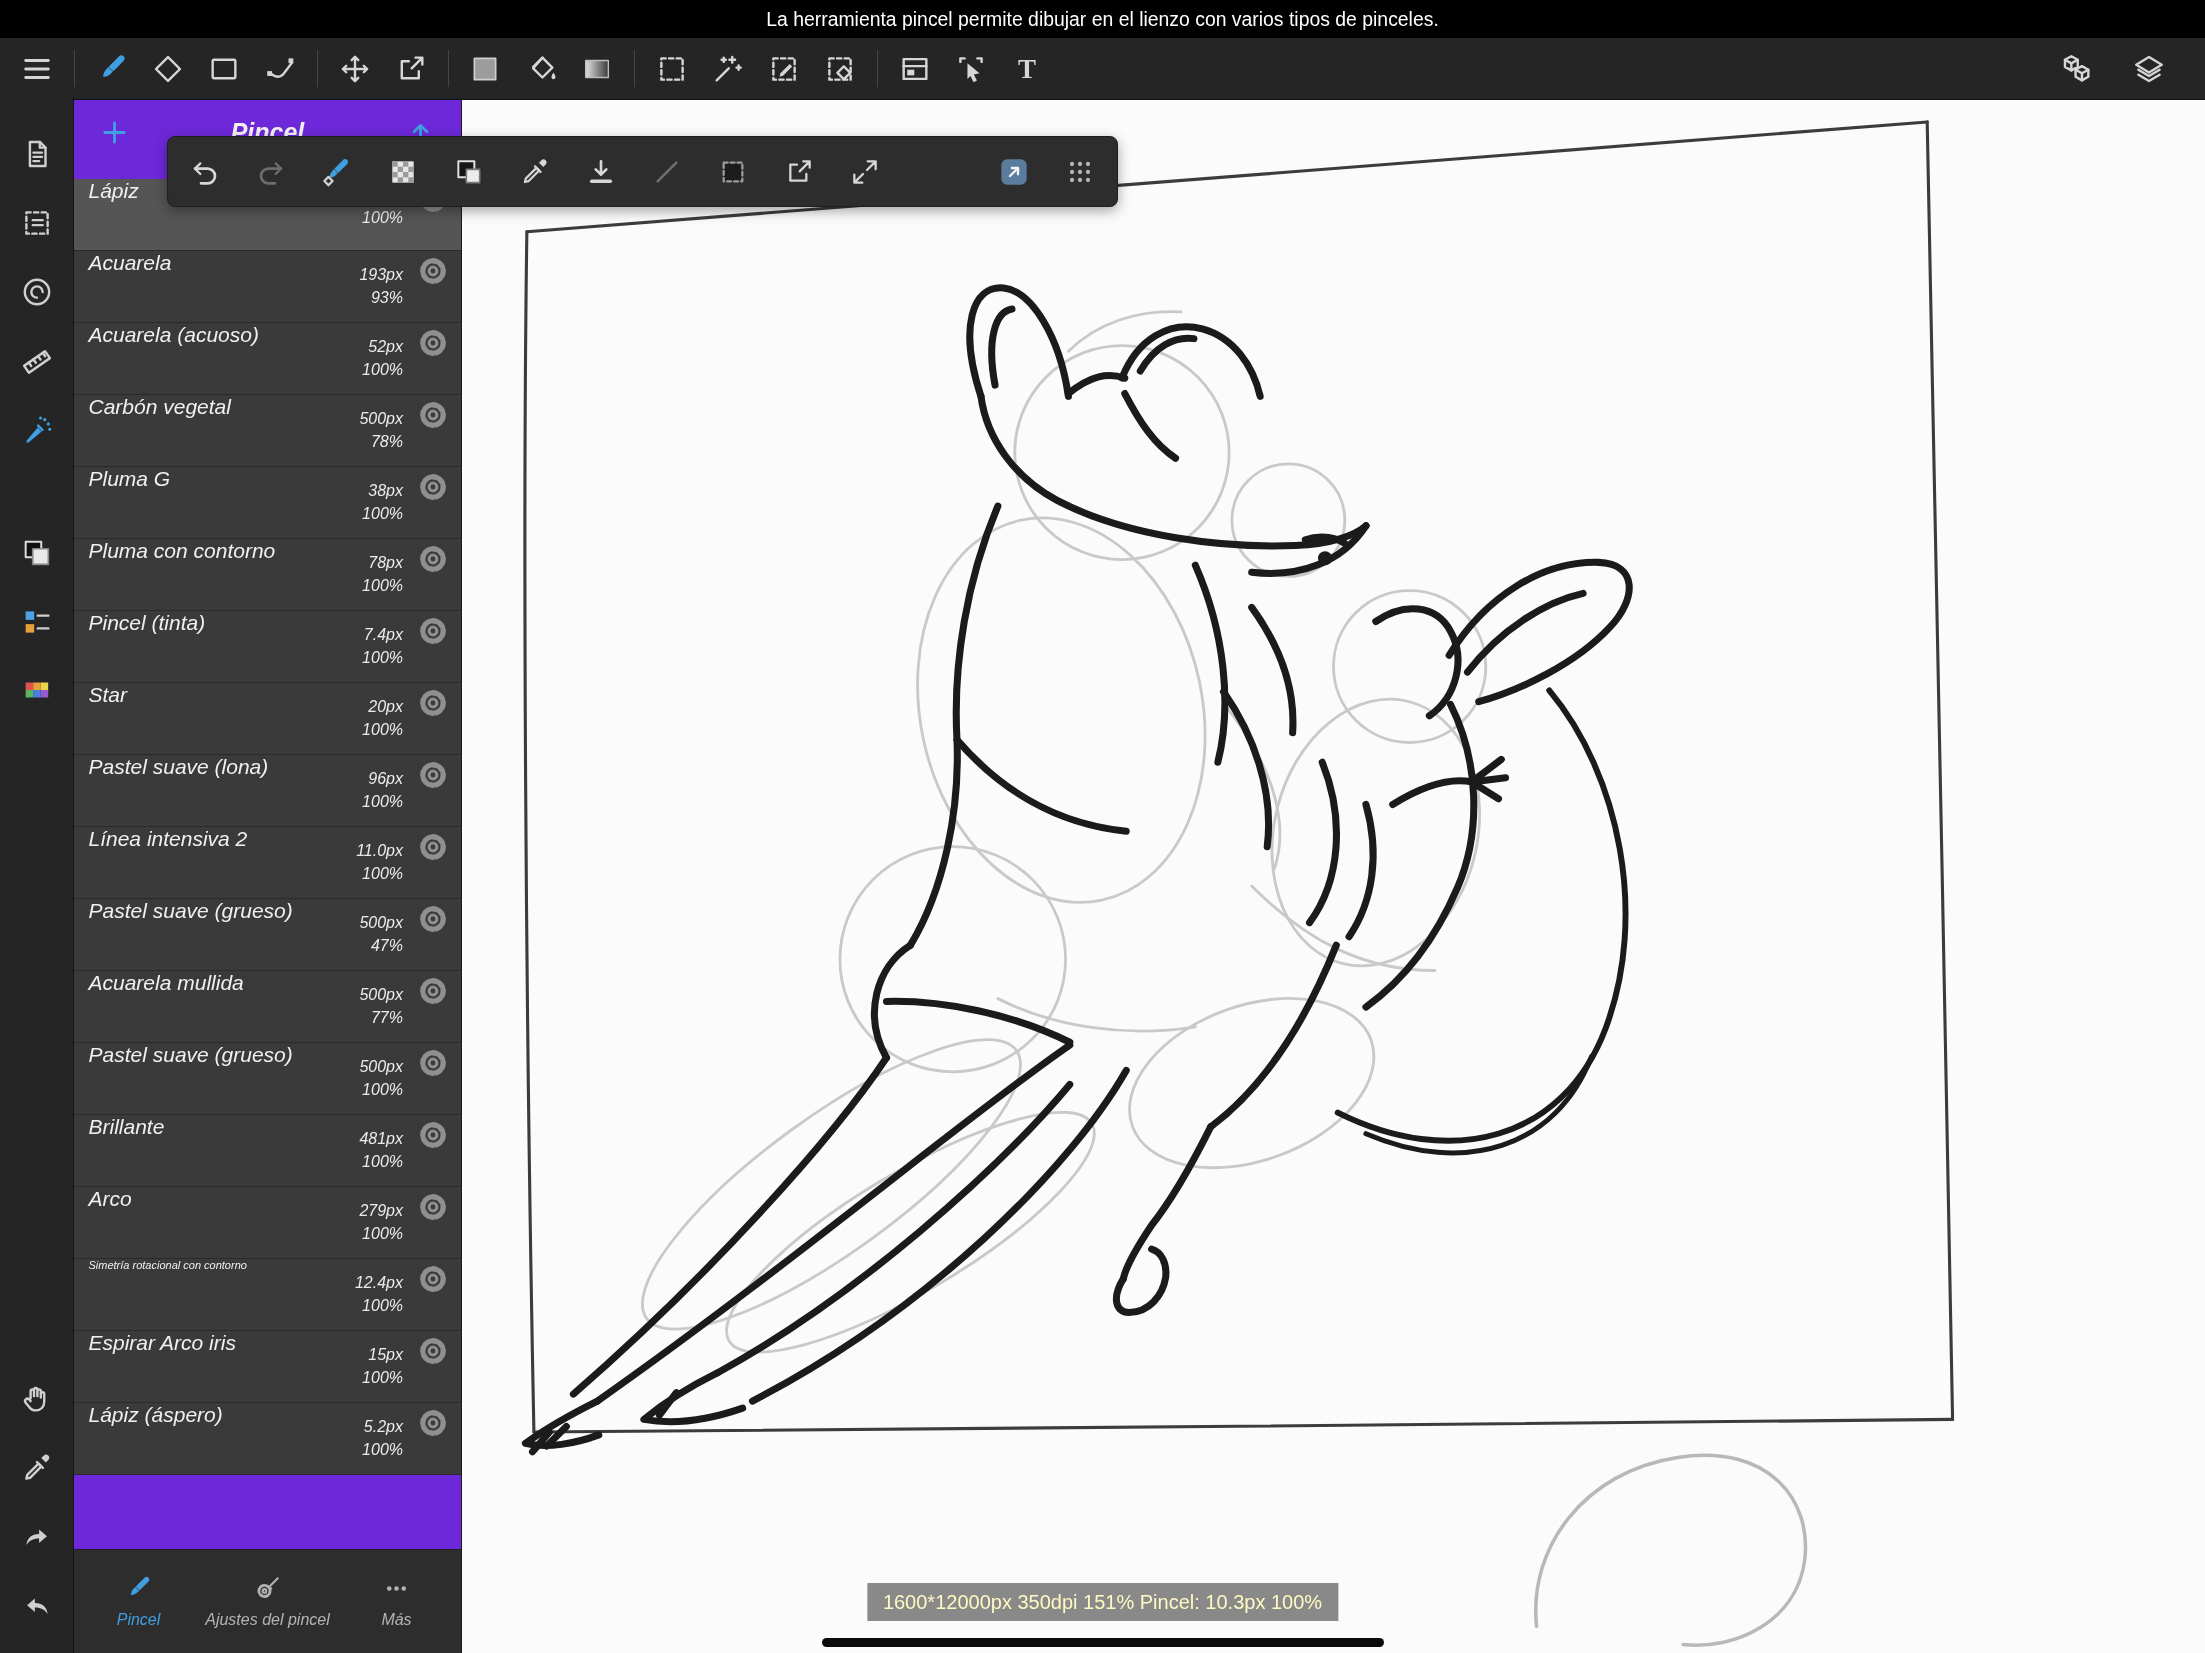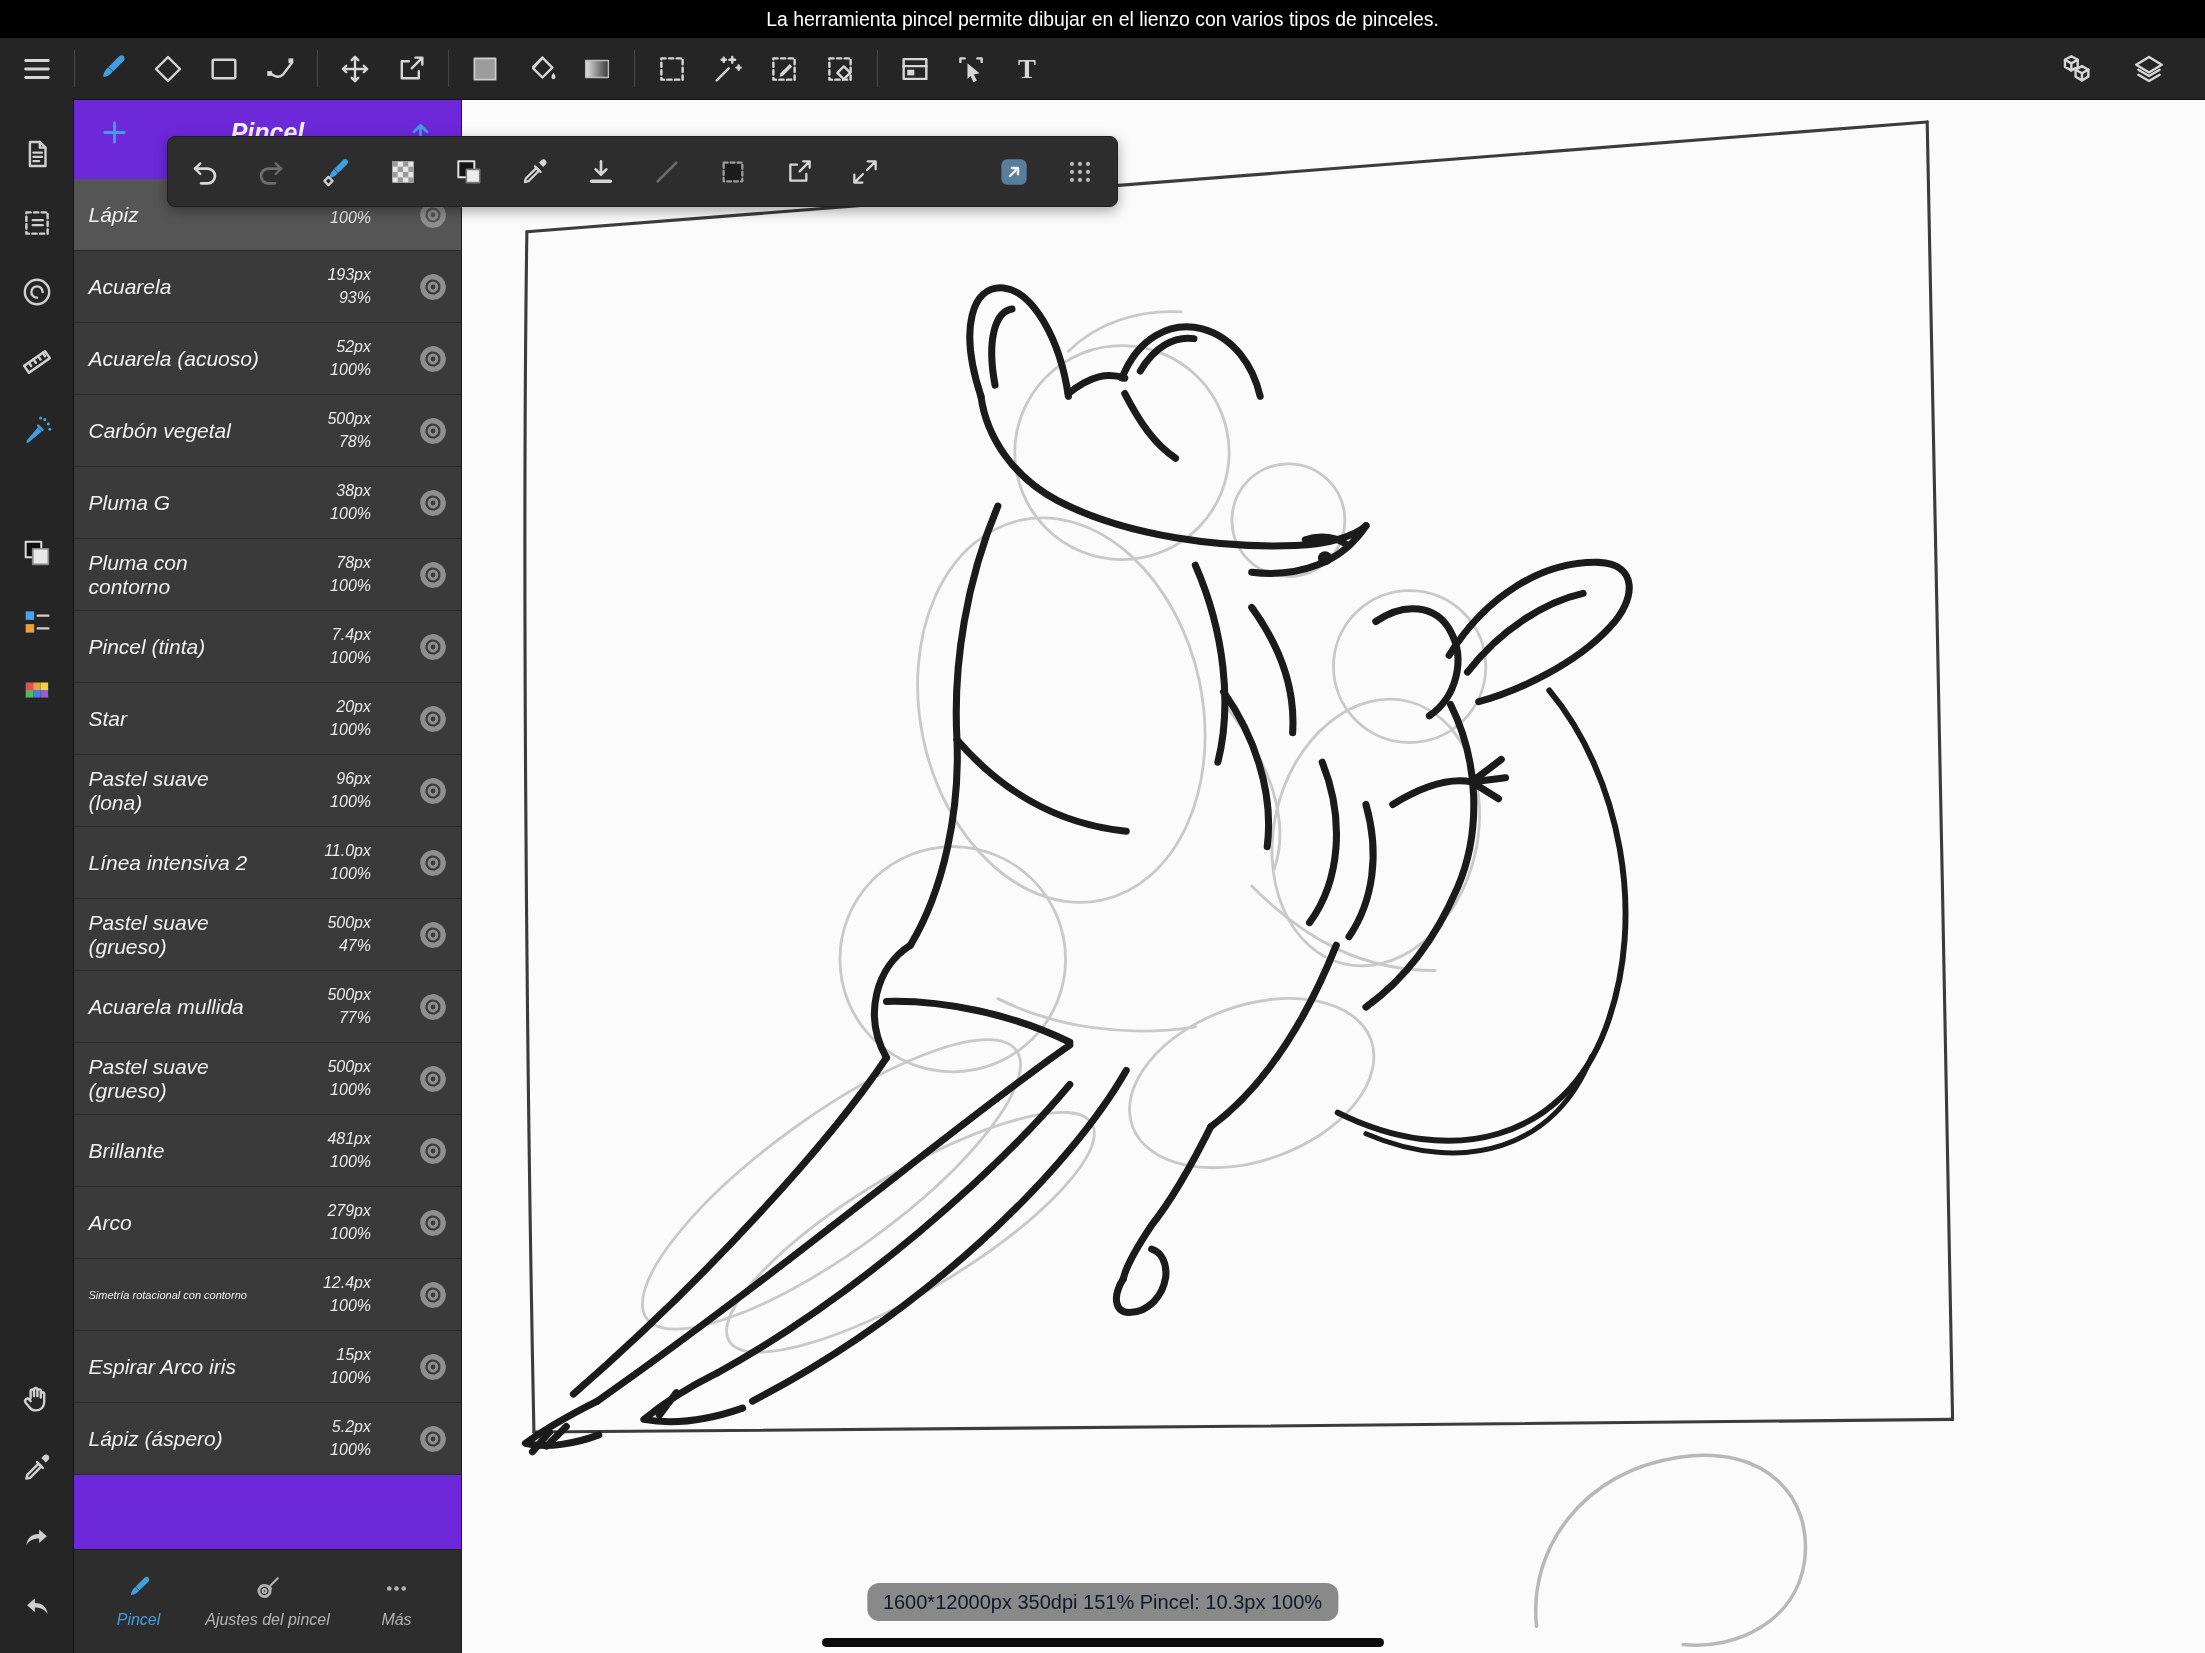--- a/index.html
+++ b/index.html
@@ -35,22 +35,22 @@
   .canvas{position:absolute;left:462px;top:98px;right:0;bottom:0;background:#fbfbfb;z-index:1;}
   .canvas svg{width:100%;height:100%;display:block;}
 
   
   .panel{position:absolute;left:74px;top:98px;bottom:0;width:387px;background:#6d28d9;
          border-right:0.8px solid #1a1a1a;display:flex;flex-direction:column;z-index:20;font-style:italic;}
   .panel-header{height:81px;min-height:81px;display:flex;align-items:flex-start;padding:13px 19.4px 0;box-sizing:border-box;}
   .hbtn{width:42px;height:42px;display:flex;align-items:center;justify-content:center;color:#3f9fe0;}
   .panel-title{flex:1;text-align:center;color:#f2f2f2;font-size:25px;font-weight:bold;padding-top:6.5px;}
   .brush-list{flex:1;overflow:hidden;}
-  .brow{height:72px;display:flex;align-items:center;padding:0 8px 0 14.5px;box-sizing:border-box;
-        border-bottom:0.8px solid #2a2a2a;background:#3a3a3a;gap:32px;}
+  .brow{height:72px;display:flex;padding:0 8px 0 14.5px;box-sizing:border-box;
+        border-bottom:0.8px solid #2a2a2a;background:#3a3a3a;}
   .brow.selected{background:#555555;}
   .bname{flex:1;color:#f0f0f0;font-size:21px;padding-right:6.5px;}
   .bname.small{font-size:11px;}
   .bvals{display:flex;flex-direction:column;align-items:flex-end;justify-content:center;gap:7.3px;
          color:#ececec;font-size:16px;line-height:1;margin-right:10px;min-width:65px;}
   .bgear{width:40px;height:40px;display:flex;align-items:center;justify-content:center;color:#8f8f8f;}
   .panel-tabs{height:103px;min-height:103px;background:#2d2d2d;border-top:0.8px solid #1f1f1f;display:flex;}
   .ptab{flex:1;display:flex;flex-direction:column;align-items:center;justify-content:center;gap:7.3px;
         color:#b3b3b3;font-size:16px;}
   .ptab.active{color:#3f9fe0;}
@@ -60,21 +60,21 @@
   .floatbar{position:absolute;left:167px;top:136px;width:951px;height:71px;background:#2d2d2d;
             border:0.8px solid #1e1e1e;border-radius:8px;box-sizing:border-box;display:flex;align-items:center;
             padding:0 14.5px;gap:21px;z-index:50;box-shadow:0 4px 13px rgba(0,0,0,0.35);}
   .fbtn{width:45px;height:45px;display:flex;align-items:center;justify-content:center;color:#d6d6d6;}
   .fbtn.dim{color:#6d6d6d;}
   .fbtn.active{color:#3f9fe0;}
   .fbtn.trail-first{margin-left:auto;}
 
   
   .status{position:absolute;left:50%;bottom:32px;transform:translateX(-50%);
-          background:rgba(128,128,128,0.93);color:#0f172a;font-size:20px;padding:7.3px 16px;border-radius:12px;z-index:45;}
+          background:rgba(128,128,128,0.93);color:#fef9c3;font-size:20px;padding:7.3px 16px;border-radius:0;z-index:45;}
   .home{position:absolute;left:50%;bottom:6.5px;transform:translateX(-50%);width:562px;height:9px;
         border-radius:4.8px;background:#0b0b0b;z-index:60;}
 
   
   .ico{display:flex;width:32px;height:32px;}
   .tbtn .ico{width:34px;height:34px;}
   .sbtn .ico{width:34px;height:34px;}
   .hbtn .ico{width:31px;height:31px;}
   .bgear .ico{width:36px;height:36px;}
   .ic{width:100%;height:100%;fill:none;stroke:currentColor;stroke-width:1.7;

